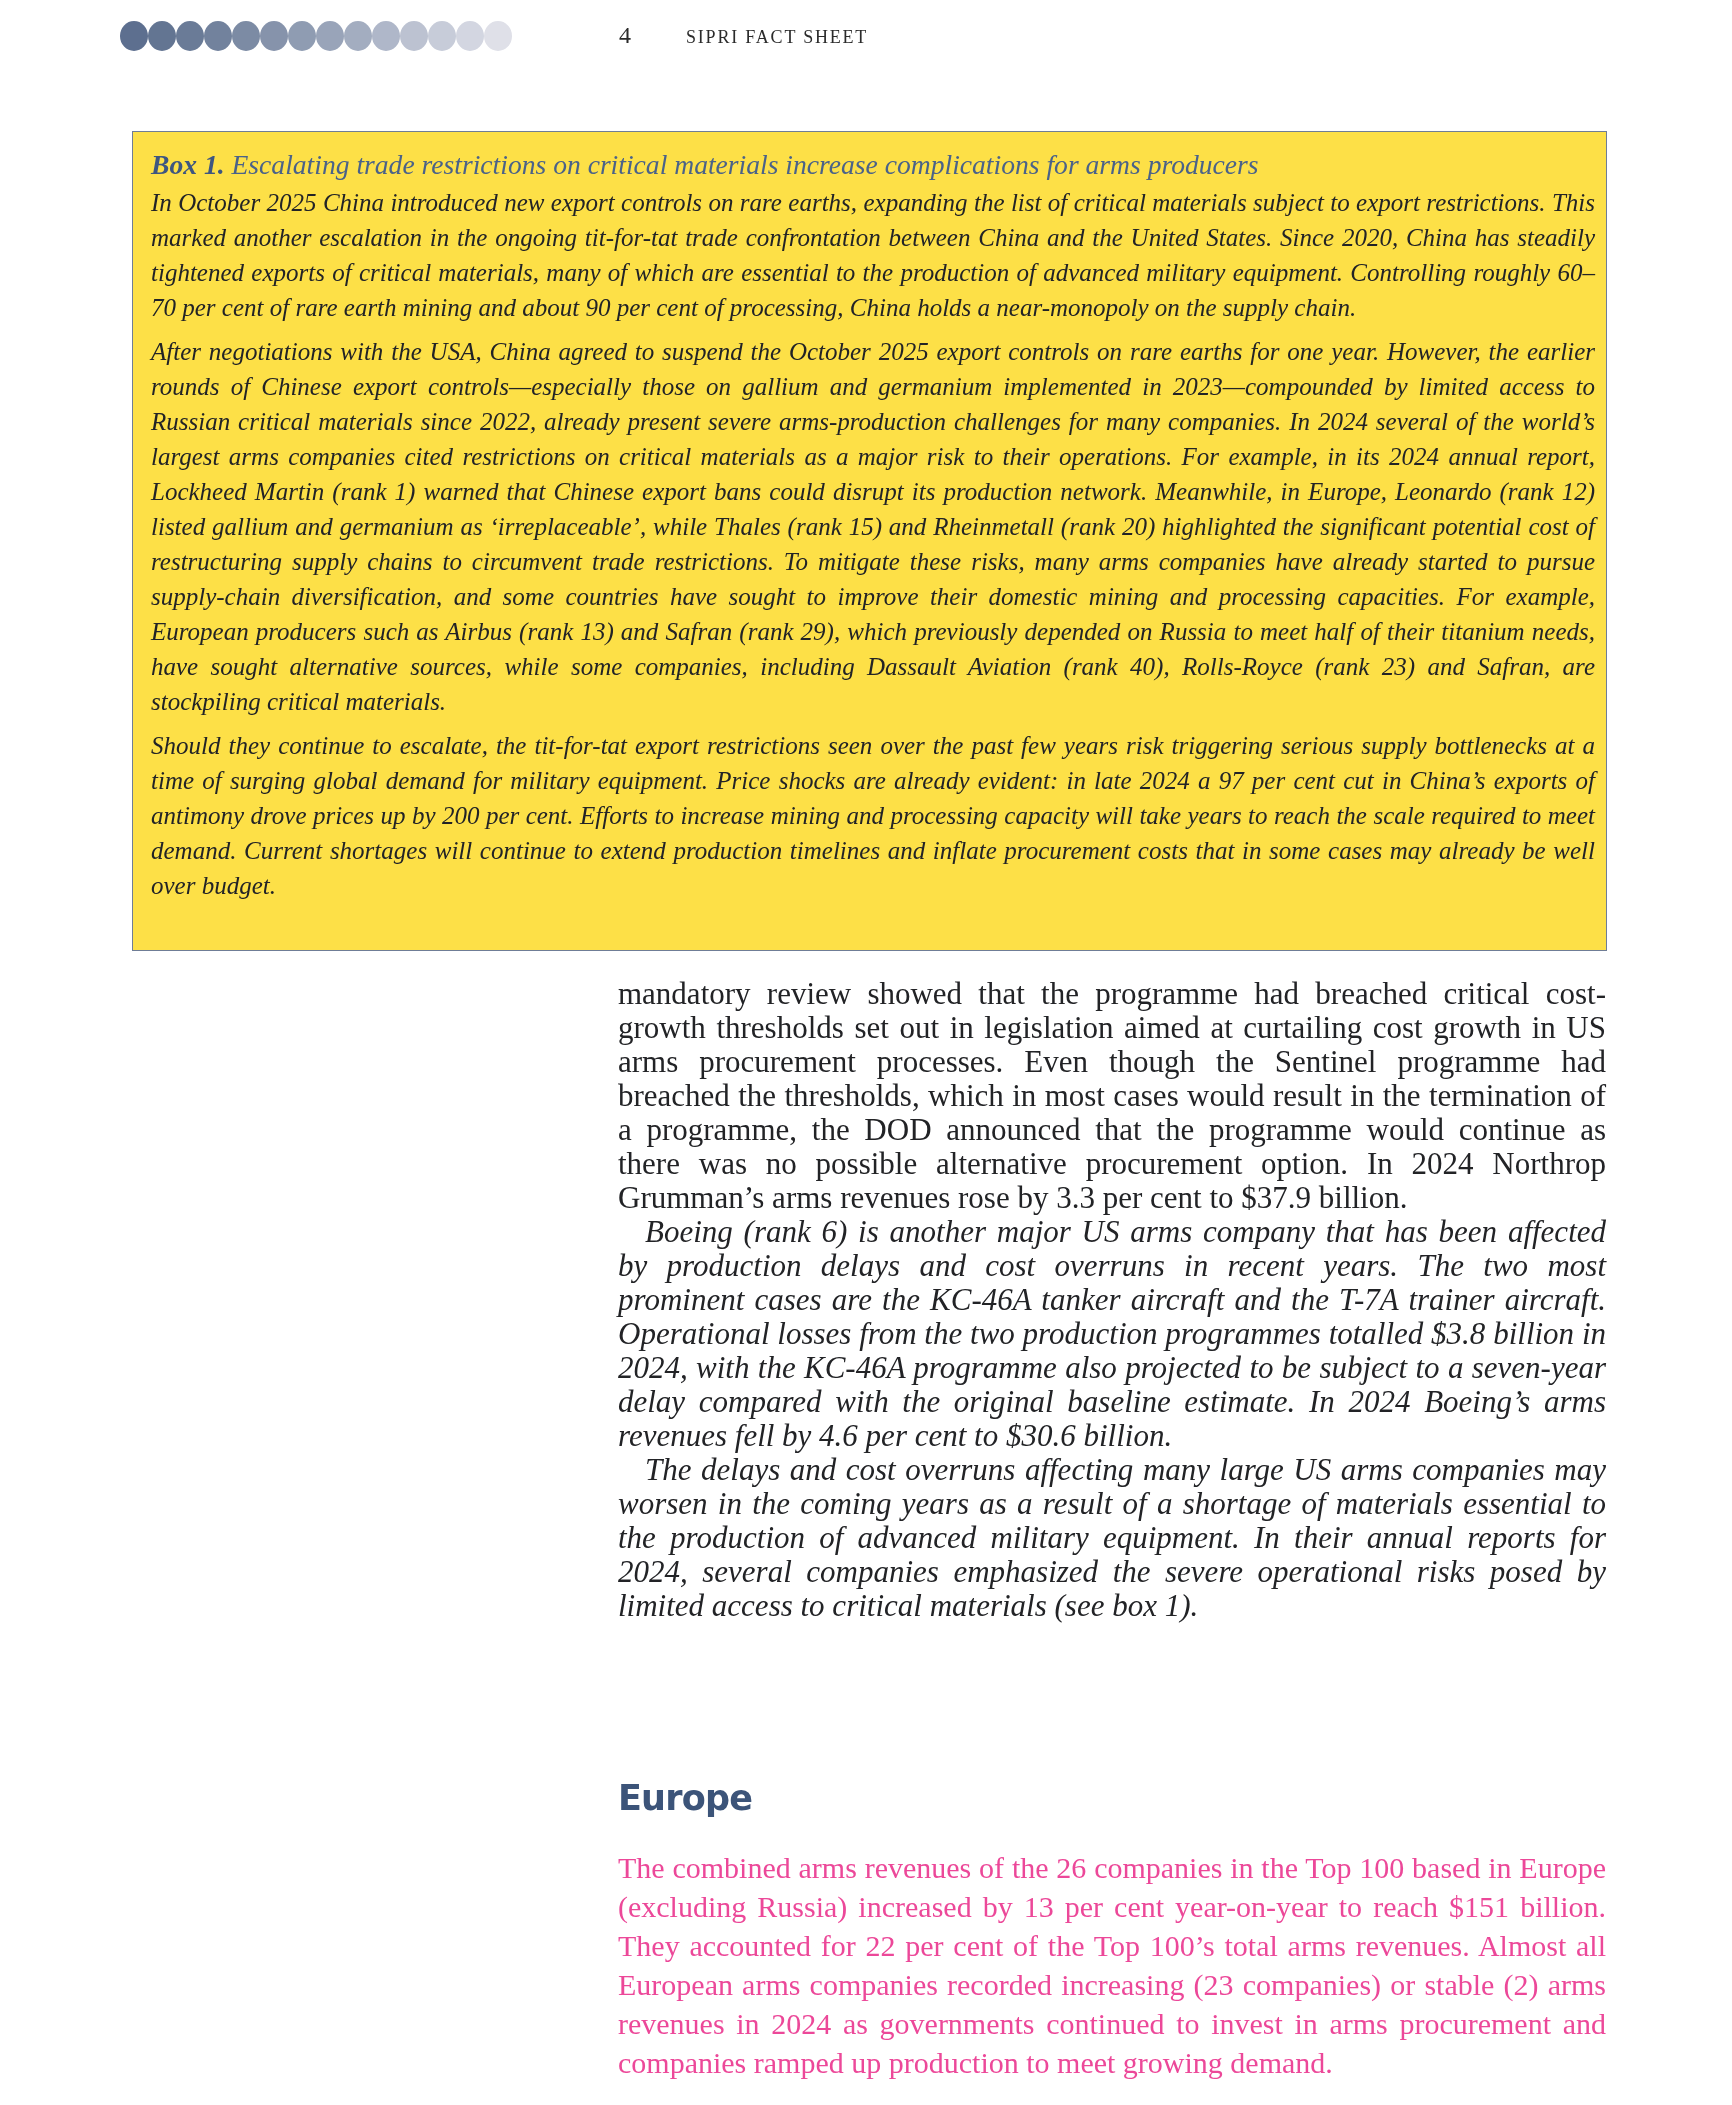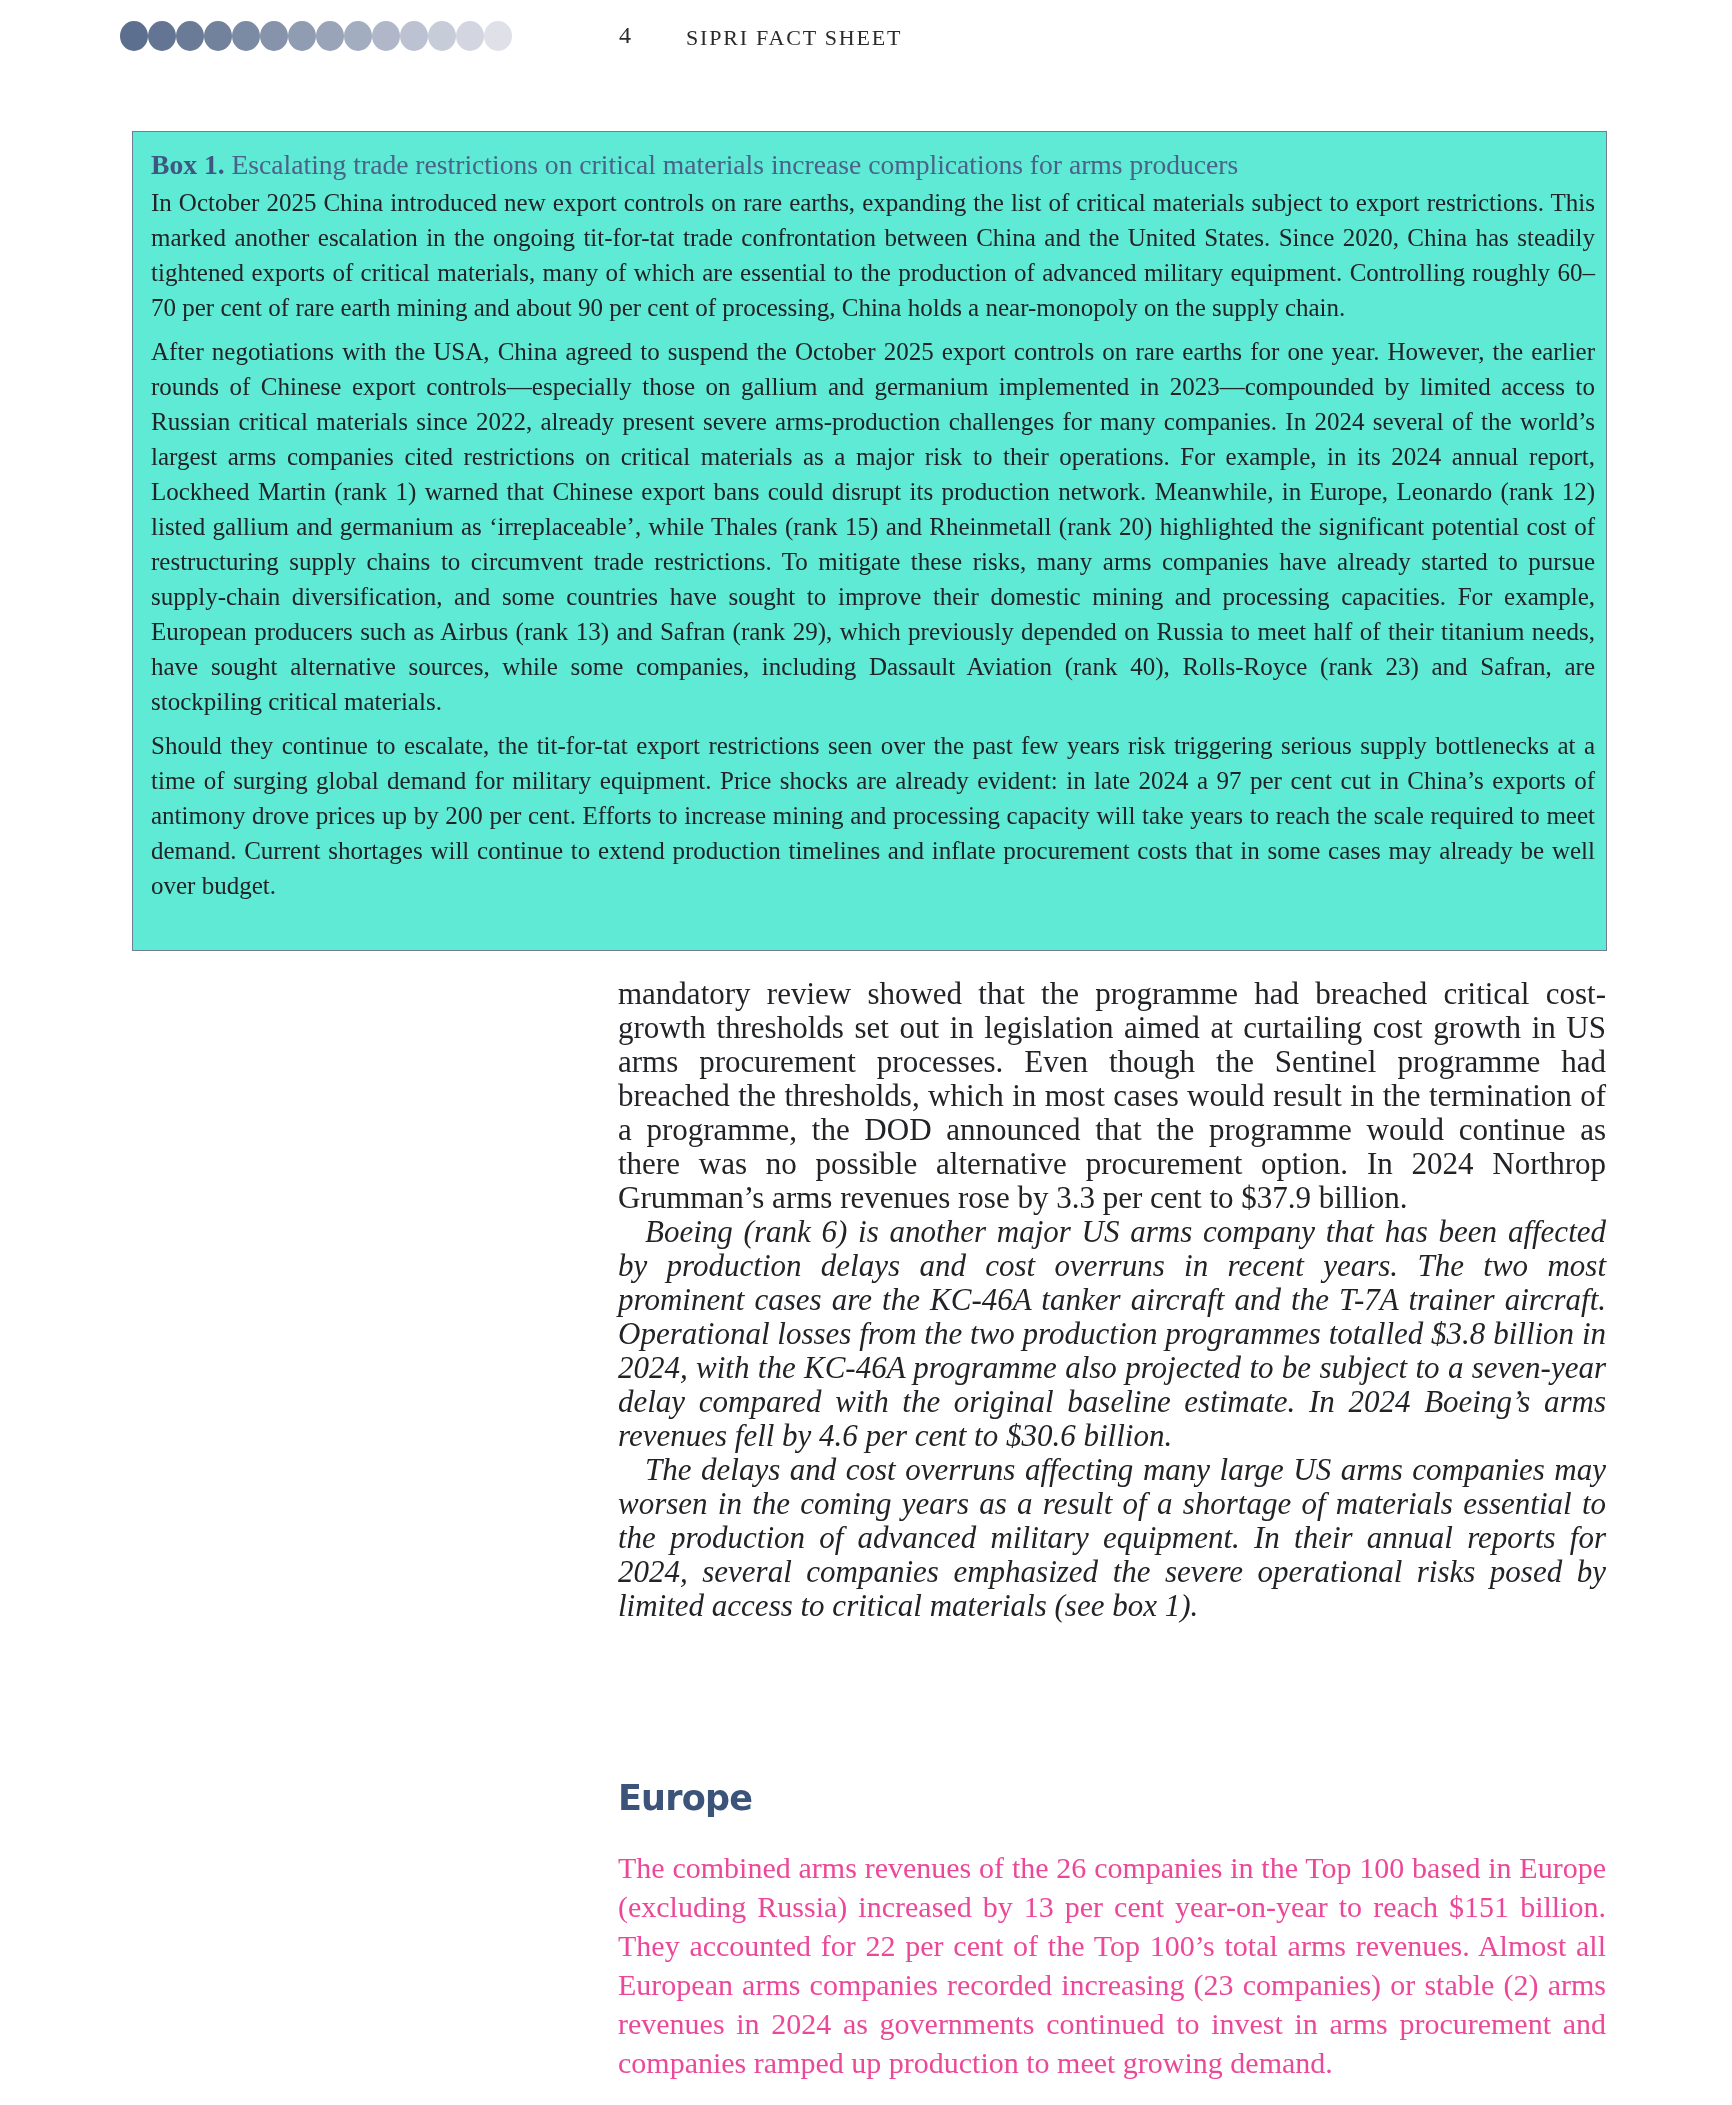--- a/index.html
+++ b/index.html
@@ -37,37 +37,38 @@
       left: 499px;
       top: 2.5px;
       font-size: 24px;
       line-height: 25px;
       color: #2b2b2b;
     }
     .running-title {
       position: absolute;
       left: 566px;
       top: 4.1px;
-      font-size: 22px;
+      font-size: 18px;
       line-height: 25px;
       letter-spacing: 1.8px;
       color: #2b2b2b;
       white-space: nowrap;
     }
 
     .box {
       position: absolute;
       left: 132px;
       top: 131px;
       width: 1475px;
       height: 820px;
       box-sizing: border-box;
-      background: #5eead4;
+      background: #fde047;
       border: 1.6px solid #6f7d96;
       padding: 15px 3px 0 18px;
+      font-style: italic;
     }
     .box-title {
       font-size: 27.6px;
       line-height: 35px;
       color: #4a6289;
       margin: 0 0 3.3px 0;
       white-space: nowrap;
     }
     .box-title .label {
       font-weight: bold;

